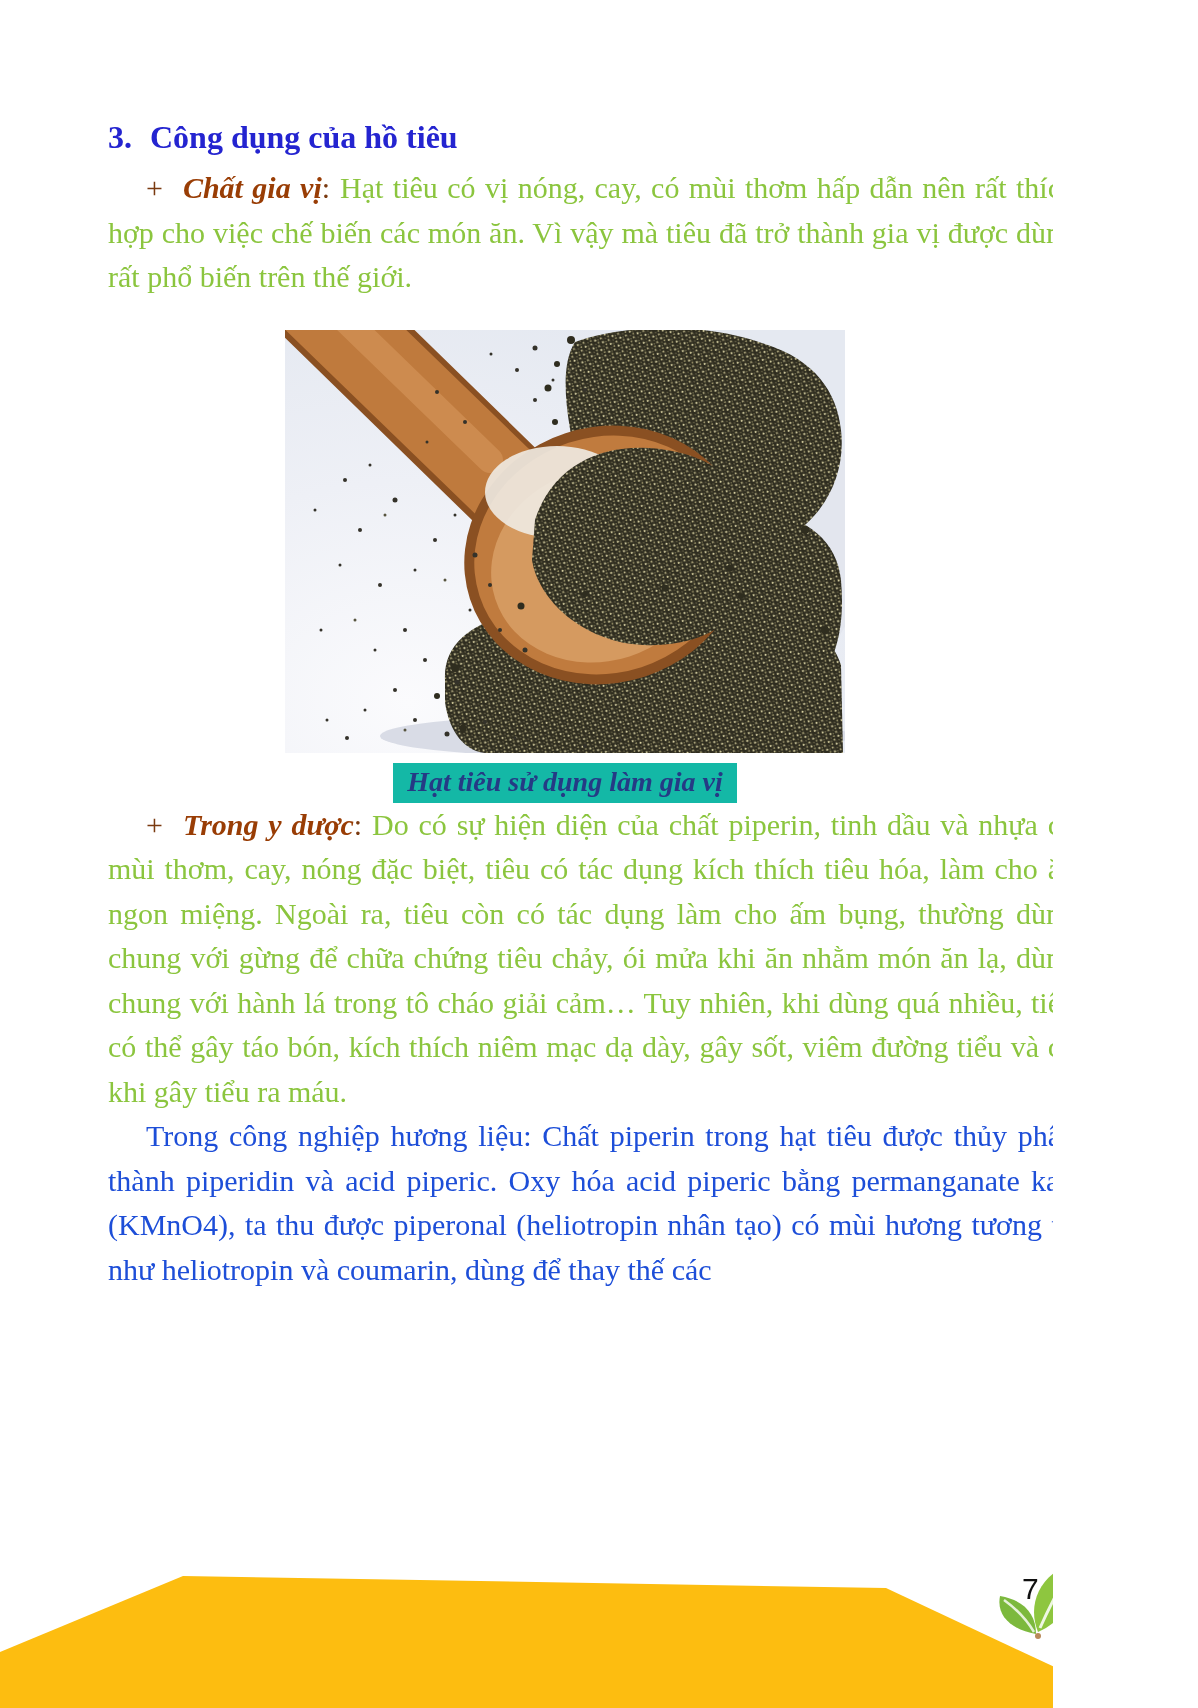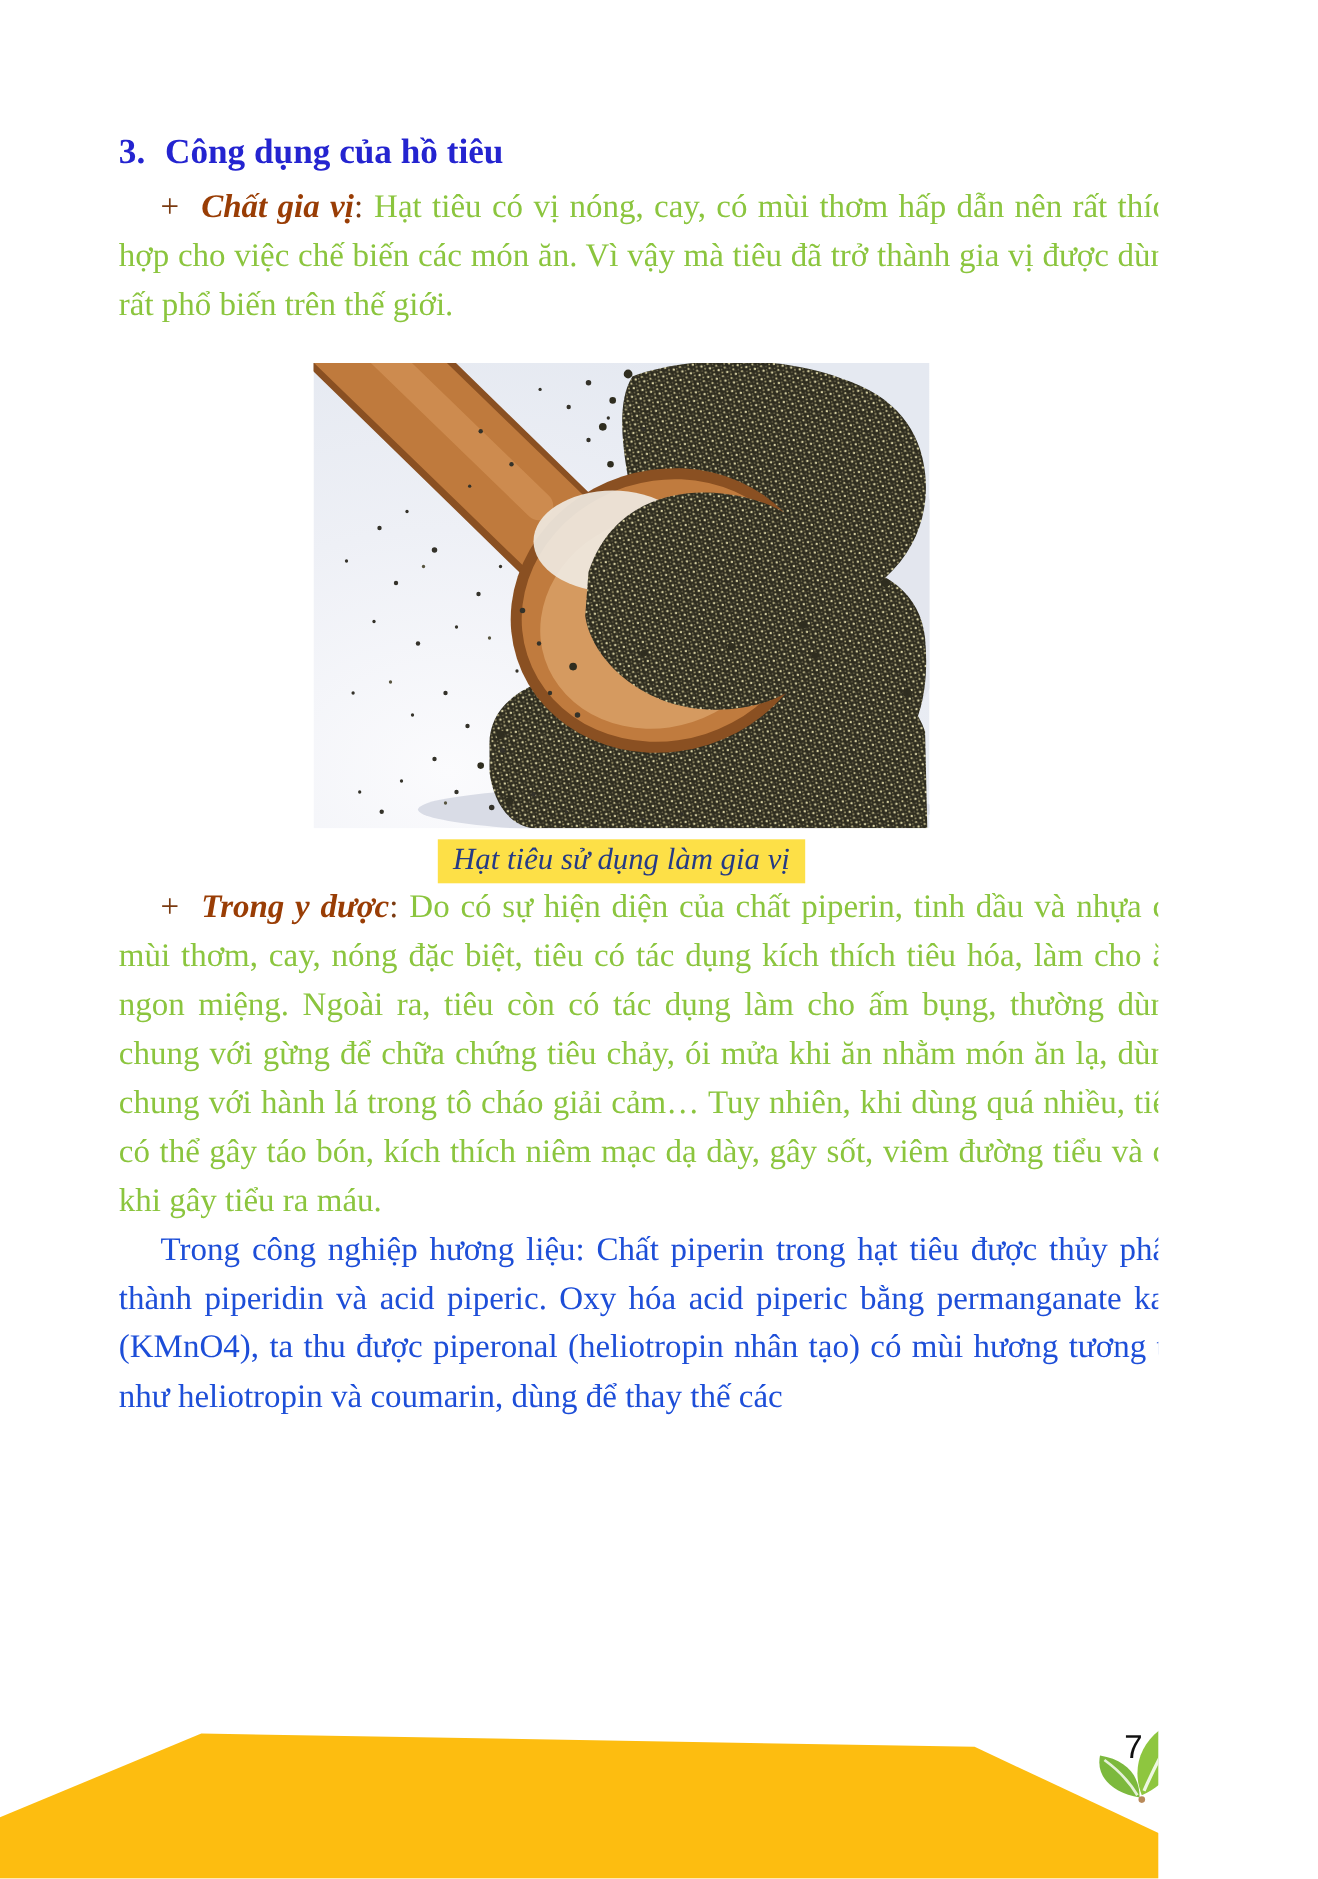--- a/index.html
+++ b/index.html
@@ -16,22 +16,22 @@
   .green{color:#8bc53e;}
   .purple{color:#1d4ed8;}
   .plus{color:#7a3a10;margin-right:20px;}
   .lead-title{color:#993d05;font-weight:bold;font-style:italic;}
   .colon{color:#7a3a10;margin-right:10px;}
 
   
   .photo-wrap{margin:30px 0 0 177px;width:560px;height:423px;position:relative;}
   .photo-wrap svg{display:block;}
   .caption-row{width:560px;margin:10px 0 0 177px;text-align:center;}
-  .caption-pill{display:inline-block;background:#fde047;color:#253a85;
-                font-style:italic;font-size:28px;line-height:34px;padding:2px 14px 4px;}
+  .caption-pill{display:inline-block;background:#14b8a6;color:#253a85;
+                font-style:italic;font-size:28px;line-height:34px;padding:2px 14px 4px;font-weight:bold;}
 
   .after-photo{margin-top:86px;}
 
   
   .deco{position:absolute;left:0;top:0;z-index:3;pointer-events:none;}
 
   
   .watermark{position:absolute;left:1139px;top:1052px;width:370px;z-index:4;
              transform-origin:0 0;transform:rotate(-90deg);
              font-style:italic;font-size:33px;color:#00a651;letter-spacing:.5px;

